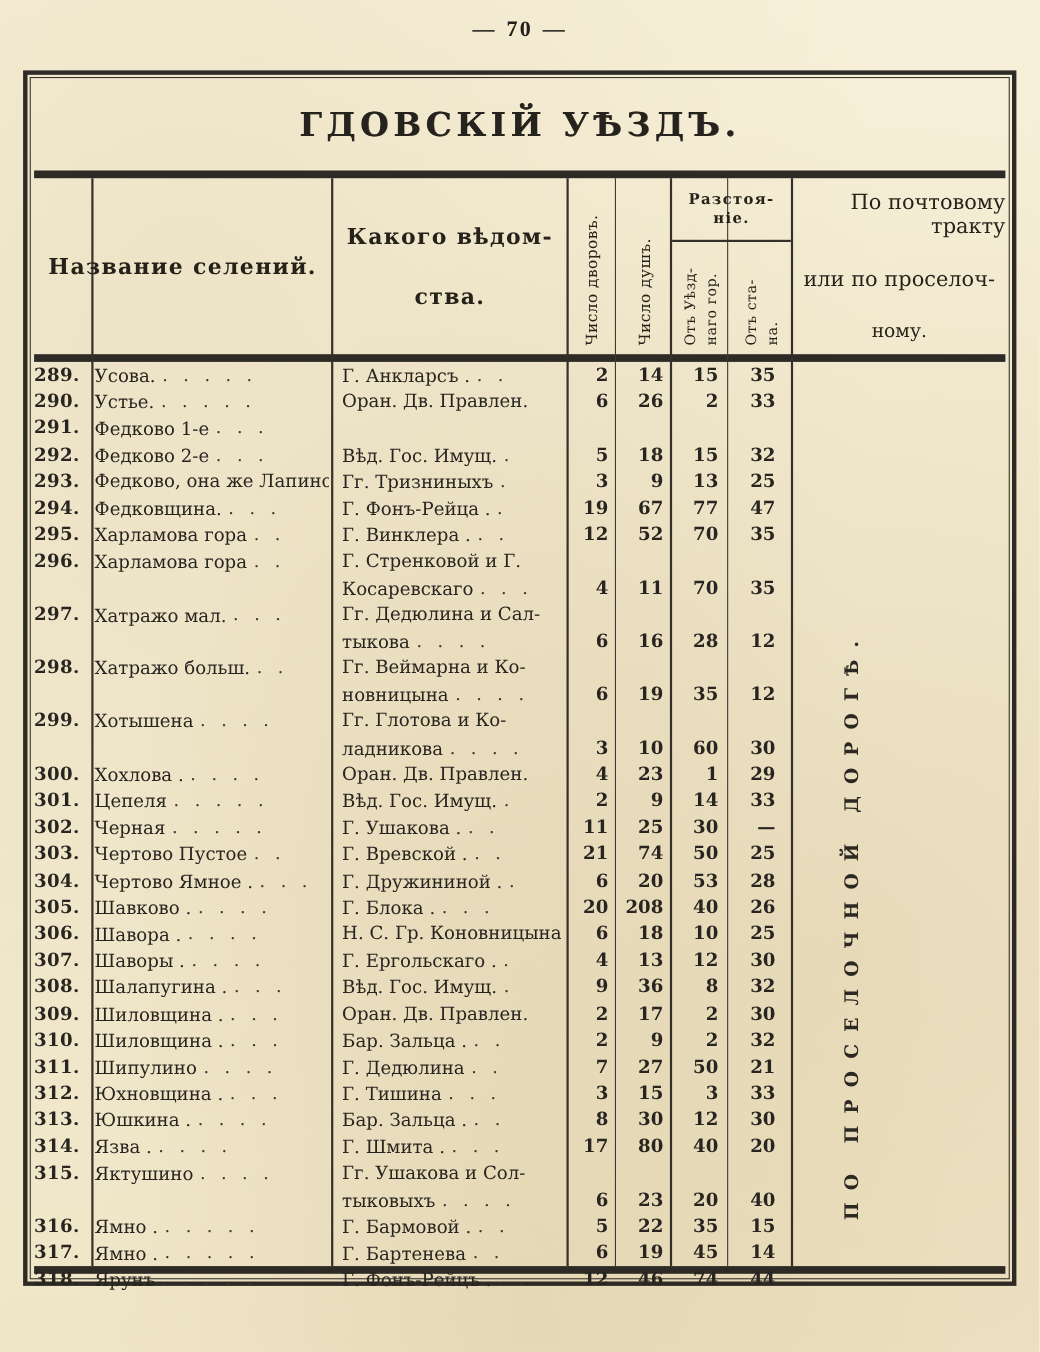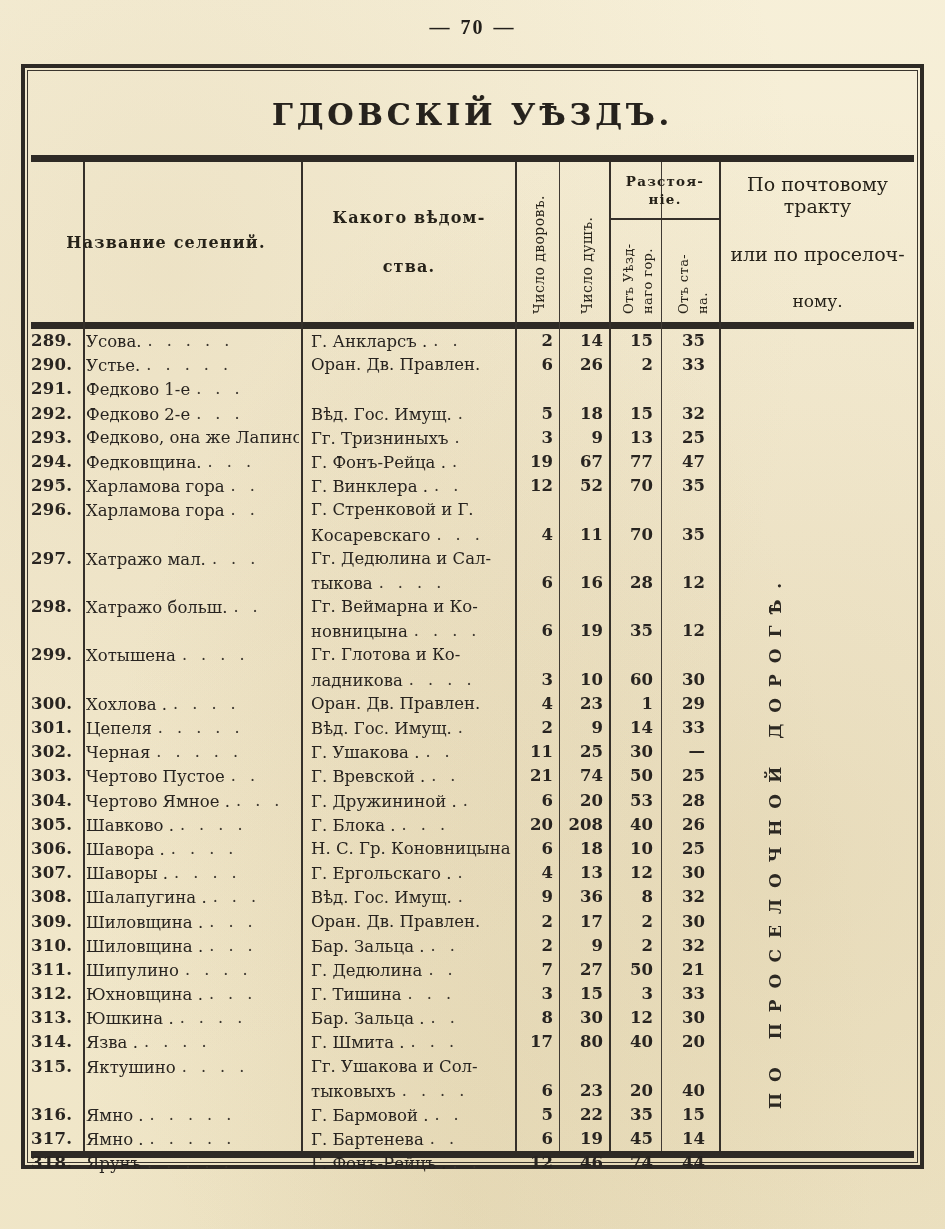--- a/index.html
+++ b/index.html
@@ -118,27 +118,27 @@
     height: 160px;
     box-sizing: border-box;
   }
   .hdr-inner {
     width: 100%; height: 100%;
     display: flex; flex-direction: column;
     align-items: center; justify-content: center;
     text-align: center;
   }
   .hcap {
-    font-size: 16px;
+    font-size: 20px;
     font-weight: bold;
     letter-spacing: 1.2px;
     color: #262219;
     font-family: "DejaVu Serif", "Liberation Serif", serif;
   }
-  .hcap.sm { font-size: 13.5px; }
+  .hcap.sm { font-size: 13.5px; text-align: right; }
   .hcap-line2 { margin-top: 30px; }
 
   
   .vcap {
     position: absolute;
     transform-origin: 0 0;
     transform: rotate(-90deg);
     white-space: nowrap;
     font-size: 14px;
     font-family: "DejaVu Serif", "Liberation Serif", serif;

